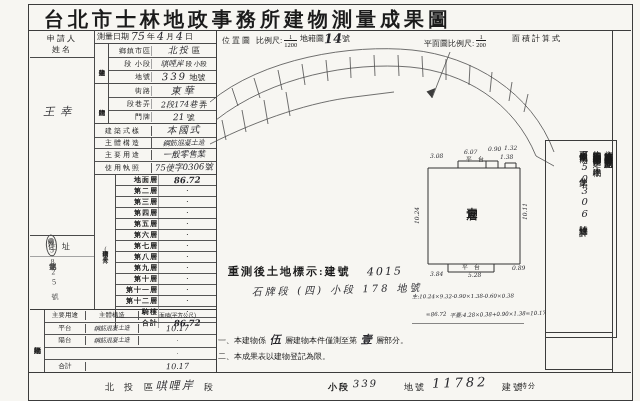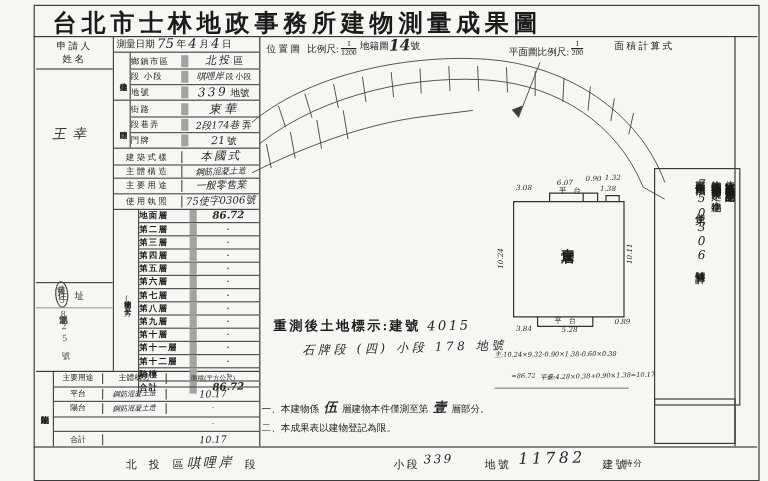--- a/index.html
+++ b/index.html
@@ -22,21 +22,21 @@
   .a-addr{height:20px;border-bottom:1px solid #a3a3a3;display:flex;align-items:center;justify-content:center;letter-spacing:6px;}
   .a-empty{flex:1;}
   .colB{flex:1;display:flex;flex-direction:column;}
   .row{display:flex;align-items:center;border-bottom:1px solid #4a4a4a;}
   .date-row{height:19px;gap:2px;padding-left:2px;font-size:8px;}
   .grp-block{display:flex;border-bottom:1px solid #4a4a4a;}
   .grp{width:13px;writing-mode:vertical-rl;text-orientation:upright;font-size:6.5px;display:flex;align-items:center;justify-content:center;border-right:1px solid #4a4a4a;letter-spacing:0;}
   .grp-rows{flex:1;display:flex;flex-direction:column;}
   .frow{display:flex;align-items:center;height:13px;border-bottom:1px solid #555;}
   .frow:last-child{border-bottom:none;}
-  .flabel{width:42px;border-right:6px solid #a3a3a3;text-align:left;font-size:7px;letter-spacing:1px;flex:none;}
+  .flabel{width:42px;border-right:1px solid #a3a3a3;text-align:right;font-size:7px;letter-spacing:1px;flex:none;}
   .flabel2{width:56px;border-right:1px solid #555;text-align:center;font-size:7px;letter-spacing:2px;flex:none;}
   .fval{flex:1;text-align:center;white-space:nowrap;}
   .floors{display:flex;flex:1;border-bottom:none;}
   .floors .grp{width:20px;font-size:6px;}
   .floor-rows{flex:1;display:flex;flex-direction:column;font-weight:bold;}
   .floor-rows .frow{flex:1;height:auto;font-size:7px;}
   .lt-annex{height:62px;border-top:1px solid #3c3c3c;display:flex;}
   .lt-annex .grp{width:14px;font-size:7px;}
   .an-table{flex:1;display:flex;flex-direction:column;font-size:6.5px;}
   .an-row{display:flex;flex:1;border-bottom:1px solid #555;align-items:center;}
@@ -329,21 +329,21 @@
     <text transform="rotate(-90 129 78)" x="129" y="78">10.11</text>
     <text x="32" y="134">3.84</text>
     <text x="70" y="135">5.28</text>
     <text x="114" y="128">0.89</text>
   </g>
 </svg>
 <div class="abs print vert" style="left:464px;top:198px;font-size:11px;letter-spacing:3px;font-weight:600;">壹層</div>
 <div class="abs print" style="left:466px;top:155px;font-size:6px;letter-spacing:6px;">平台</div>
 <div class="abs print" style="left:462px;top:263px;font-size:6px;letter-spacing:6px;">平台</div>
 
-<div class="abs print" style="left:228px;top:264px;font-size:11px;font-weight:700;letter-spacing:2px;display:flex;align-items:baseline;gap:5px;">
+<div class="abs print" style="left:228px;top:264px;font-size:11px;font-weight:700;letter-spacing:2px;display:flex;align-items:baseline;gap:16px;">
   <span>重測後土地標示:建號</span>
   <span class="hand" style="font-size:11px;font-weight:400;">4015</span>
 </div>
 <div class="abs hand" style="left:252px;top:283px;font-size:10px;letter-spacing:3px;">石牌段 (四) 小段 178 地號</div>
 
 <div class="abs" style="left:412px;top:284px;width:140px;">
   <div class="hand" style="font-size:5.5px;transform:rotate(-0.5deg);">主:10.24×9.32-0.90×1.38-0.60×0.38</div>
   <div class="hand" style="font-size:5.5px;margin:1px 0 0 14px;">=86.72</div>
   <div class="hand" style="font-size:5.5px;margin-top:1px;">平臺:4.28×0.38+0.90×1.38=10.17</div>
   <div class="line" style="width:112px;height:1px;margin-top:3px;opacity:0.6;"></div>
@@ -365,19 +365,19 @@
     <span>平面圖係依使用執照</span><span class="hand" style="font-size:10px;transform:none;">75</span><span>使字第</span><span class="hand" style="font-size:10px;transform:none;">0306</span><span>號轉繪計算</span>
   </div>
 </div>
 <div class="abs box" style="left:545px;top:332px;width:66px;height:36px;"></div>
 
 <div class="abs" style="left:28px;top:372px;width:603px;height:27px;font-size:9px;">
   <span class="abs print" style="left:77px;top:9px;letter-spacing:10px;">北投</span>
   <span class="abs print" style="left:116px;top:9px;">區</span>
   <span class="abs hand" style="left:128px;top:6px;font-size:11px;letter-spacing:2px;">唭哩岸</span>
   <span class="abs print" style="left:176px;top:9px;">段</span>
-  <span class="abs print" style="left:300px;top:9px;letter-spacing:2px;">小段</span>
+  <span class="abs print" style="left:300px;top:9px;letter-spacing:2px;font-weight:bold;">小段</span>
   <span class="abs hand" style="left:325px;top:6px;font-size:10px;letter-spacing:2px;">339</span>
   <span class="abs print" style="left:376px;top:9px;letter-spacing:2px;">地號</span>
   <span class="abs hand" style="left:404px;top:3px;font-size:13px;letter-spacing:3px;">11782</span>
   <span class="abs print" style="left:474px;top:9px;letter-spacing:2px;">建號</span>
   <span class="abs print" style="left:492px;top:9px;font-size:7px;letter-spacing:1px;">持分</span>
 </div>
 
 </body></html>

